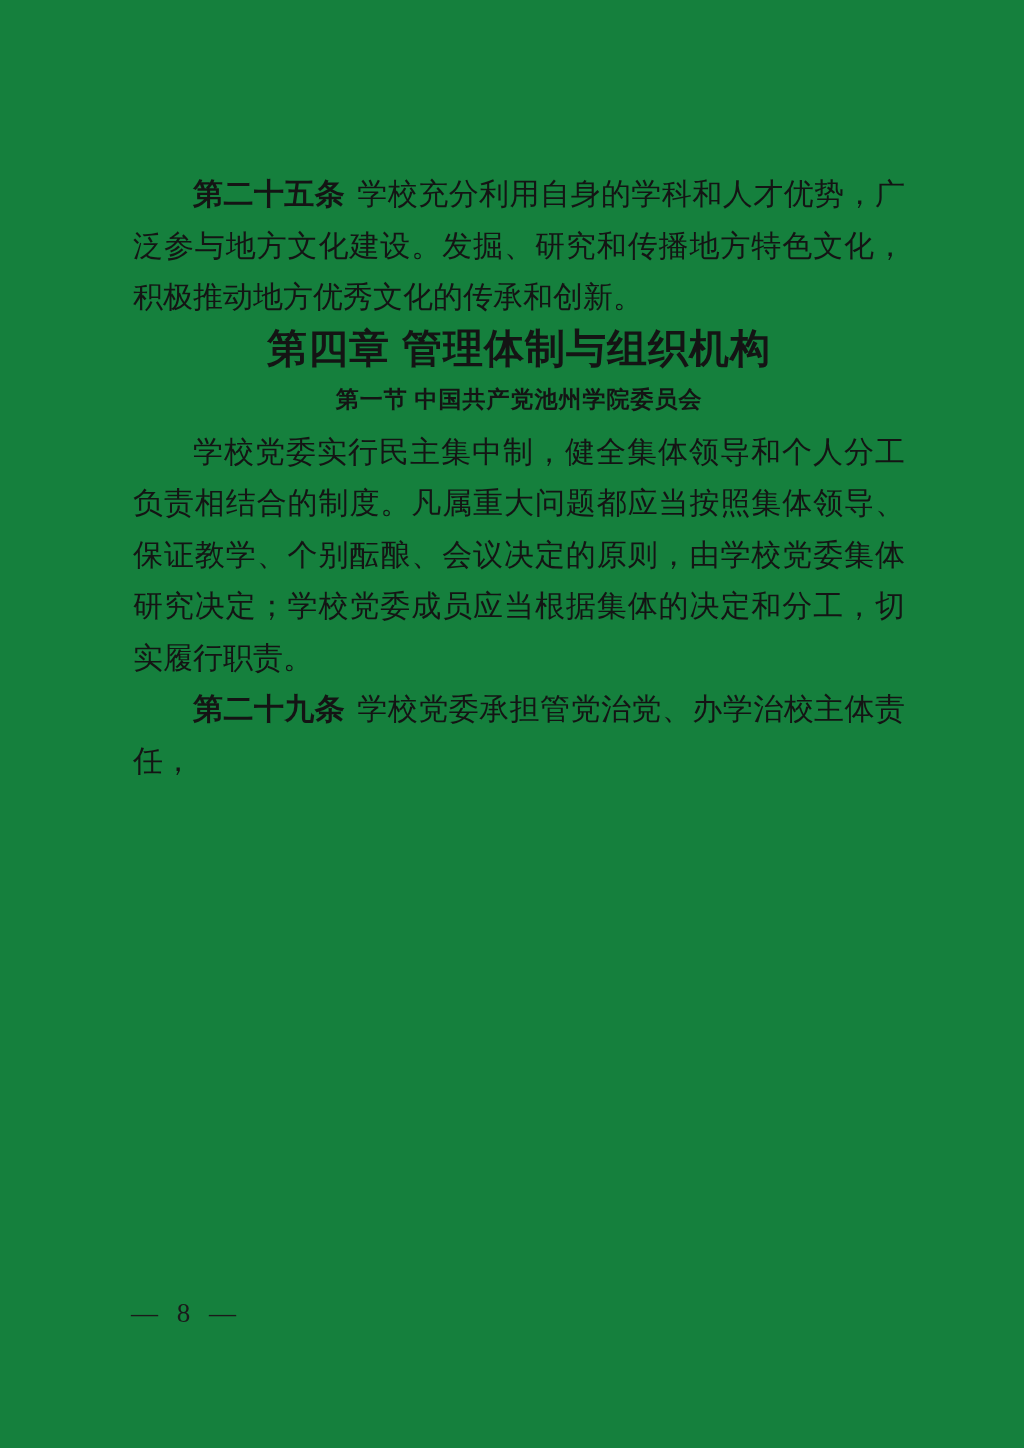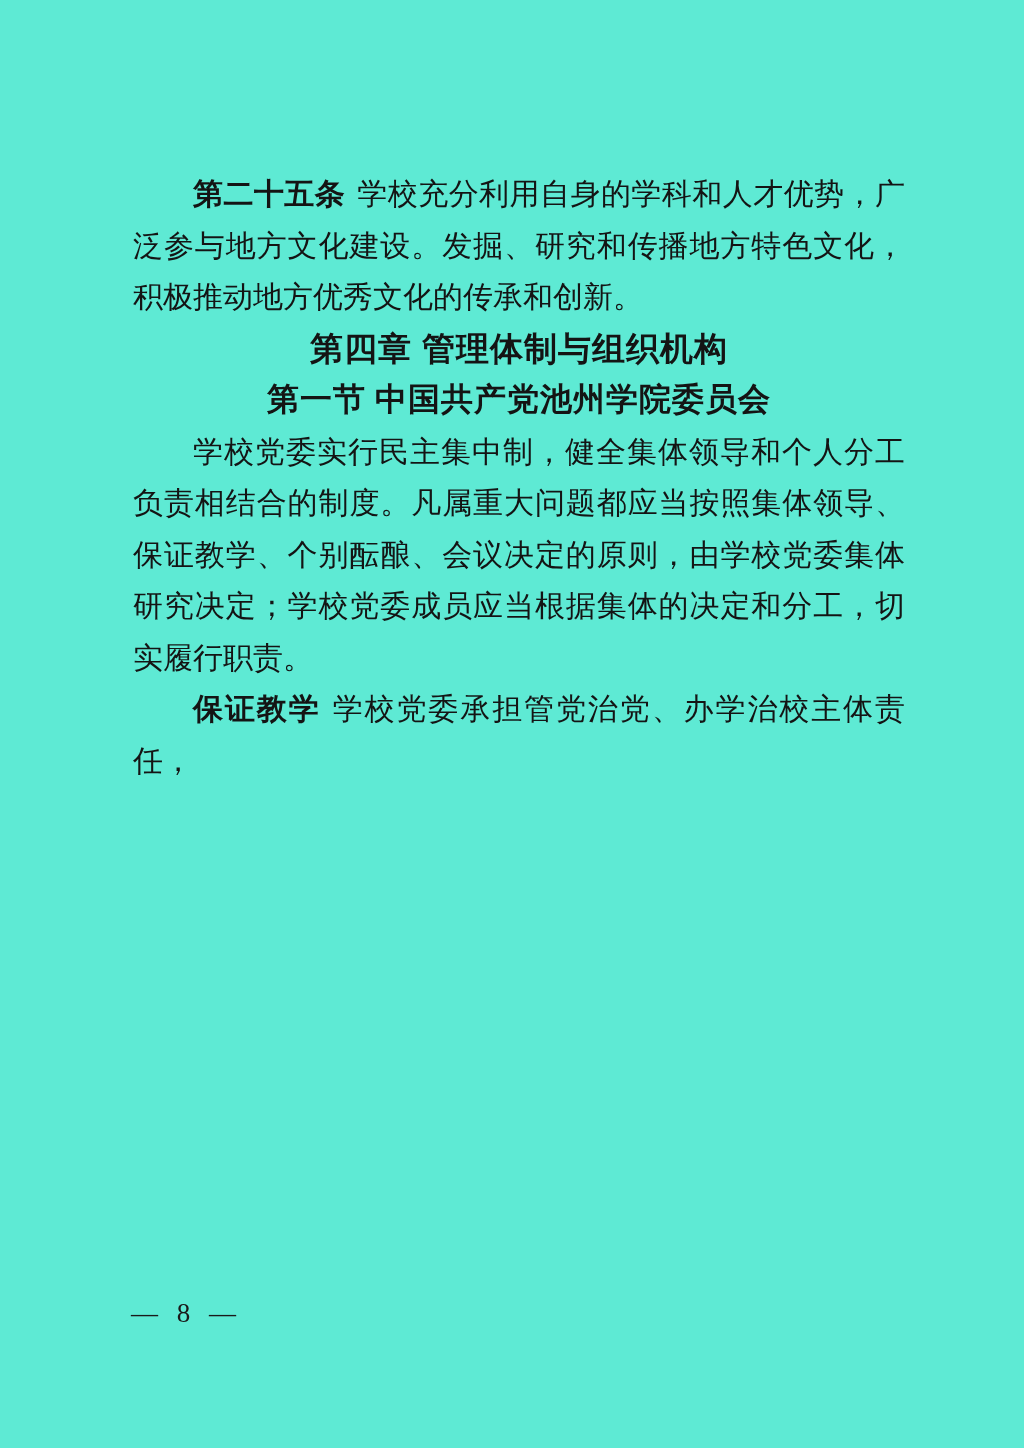--- a/index.html
+++ b/index.html
@@ -2,21 +2,21 @@
 <html><head>
 <meta charset="utf-8">
 <style>
   * { margin: 0; padding: 0; box-sizing: border-box; }
   html, body { background: #888; }
   .page {
     position: relative;
     width: 1024px;
     height: 1448px;
     margin: 0 auto;
-    background: #5eead4;
+    background: #15803d;
     color: #141414;
     font-family: "Liberation Serif", "DejaVu Serif", serif;
     overflow: hidden;
   }
   .content {
     position: absolute;
     left: 133px;
     top: 168px;
     width: 772px;
     font-size: 30px;
@@ -29,30 +29,30 @@
     margin: 0;
   }
   .term {
     font-weight: bold;
     margin-right: 0.4em;
   }
   .chapter-heading {
     text-align: center;
     text-indent: 0;
     font-weight: bold;
-    font-size: 33px;
+    font-size: 40px;
     line-height: 51.5px;
     font-family: "Liberation Sans", "DejaVu Sans", sans-serif;
     letter-spacing: 1px;
   }
   .section-heading {
     text-align: center;
     text-indent: 0;
     font-weight: bold;
-    font-size: 32px;
+    font-size: 23px;
     line-height: 51.5px;
     letter-spacing: 1px;
   }
   .footer {
     position: absolute;
     left: 131px;
     top: 1298px;
     font-size: 27px;
     color: #1a1a1a;
     word-spacing: 10px;
@@ -69,18 +69,18 @@
 
 
 
     <p class="chapter-heading">第四章 管理体制与组织机构</p>
 
     <p class="section-heading">第一节 中国共产党池州学院委员会</p>
 
 
     <p class="article">学校党委实行民主集中制，健全集体领导和个人分工负责相结合的制度。凡属重大问题都应当按照集体领导、保证教学、个别酝酿、会议决定的原则，由学校党委集体研究决定；学校党委成员应当根据集体的决定和分工，切实履行职责。</p>
 
-    <p class="article"><span class="term">保证教学</span><span>学校党委承担管党治党、办学治校主体责任，</span></p>
+    <p class="article"><span class="term">第二十九条</span><span>学校党委承担管党治党、办学治校主体责任，</span></p>
 
   </div>
 
   <div class="footer">— 8 —</div>
 </div>
 
 </body></html>

